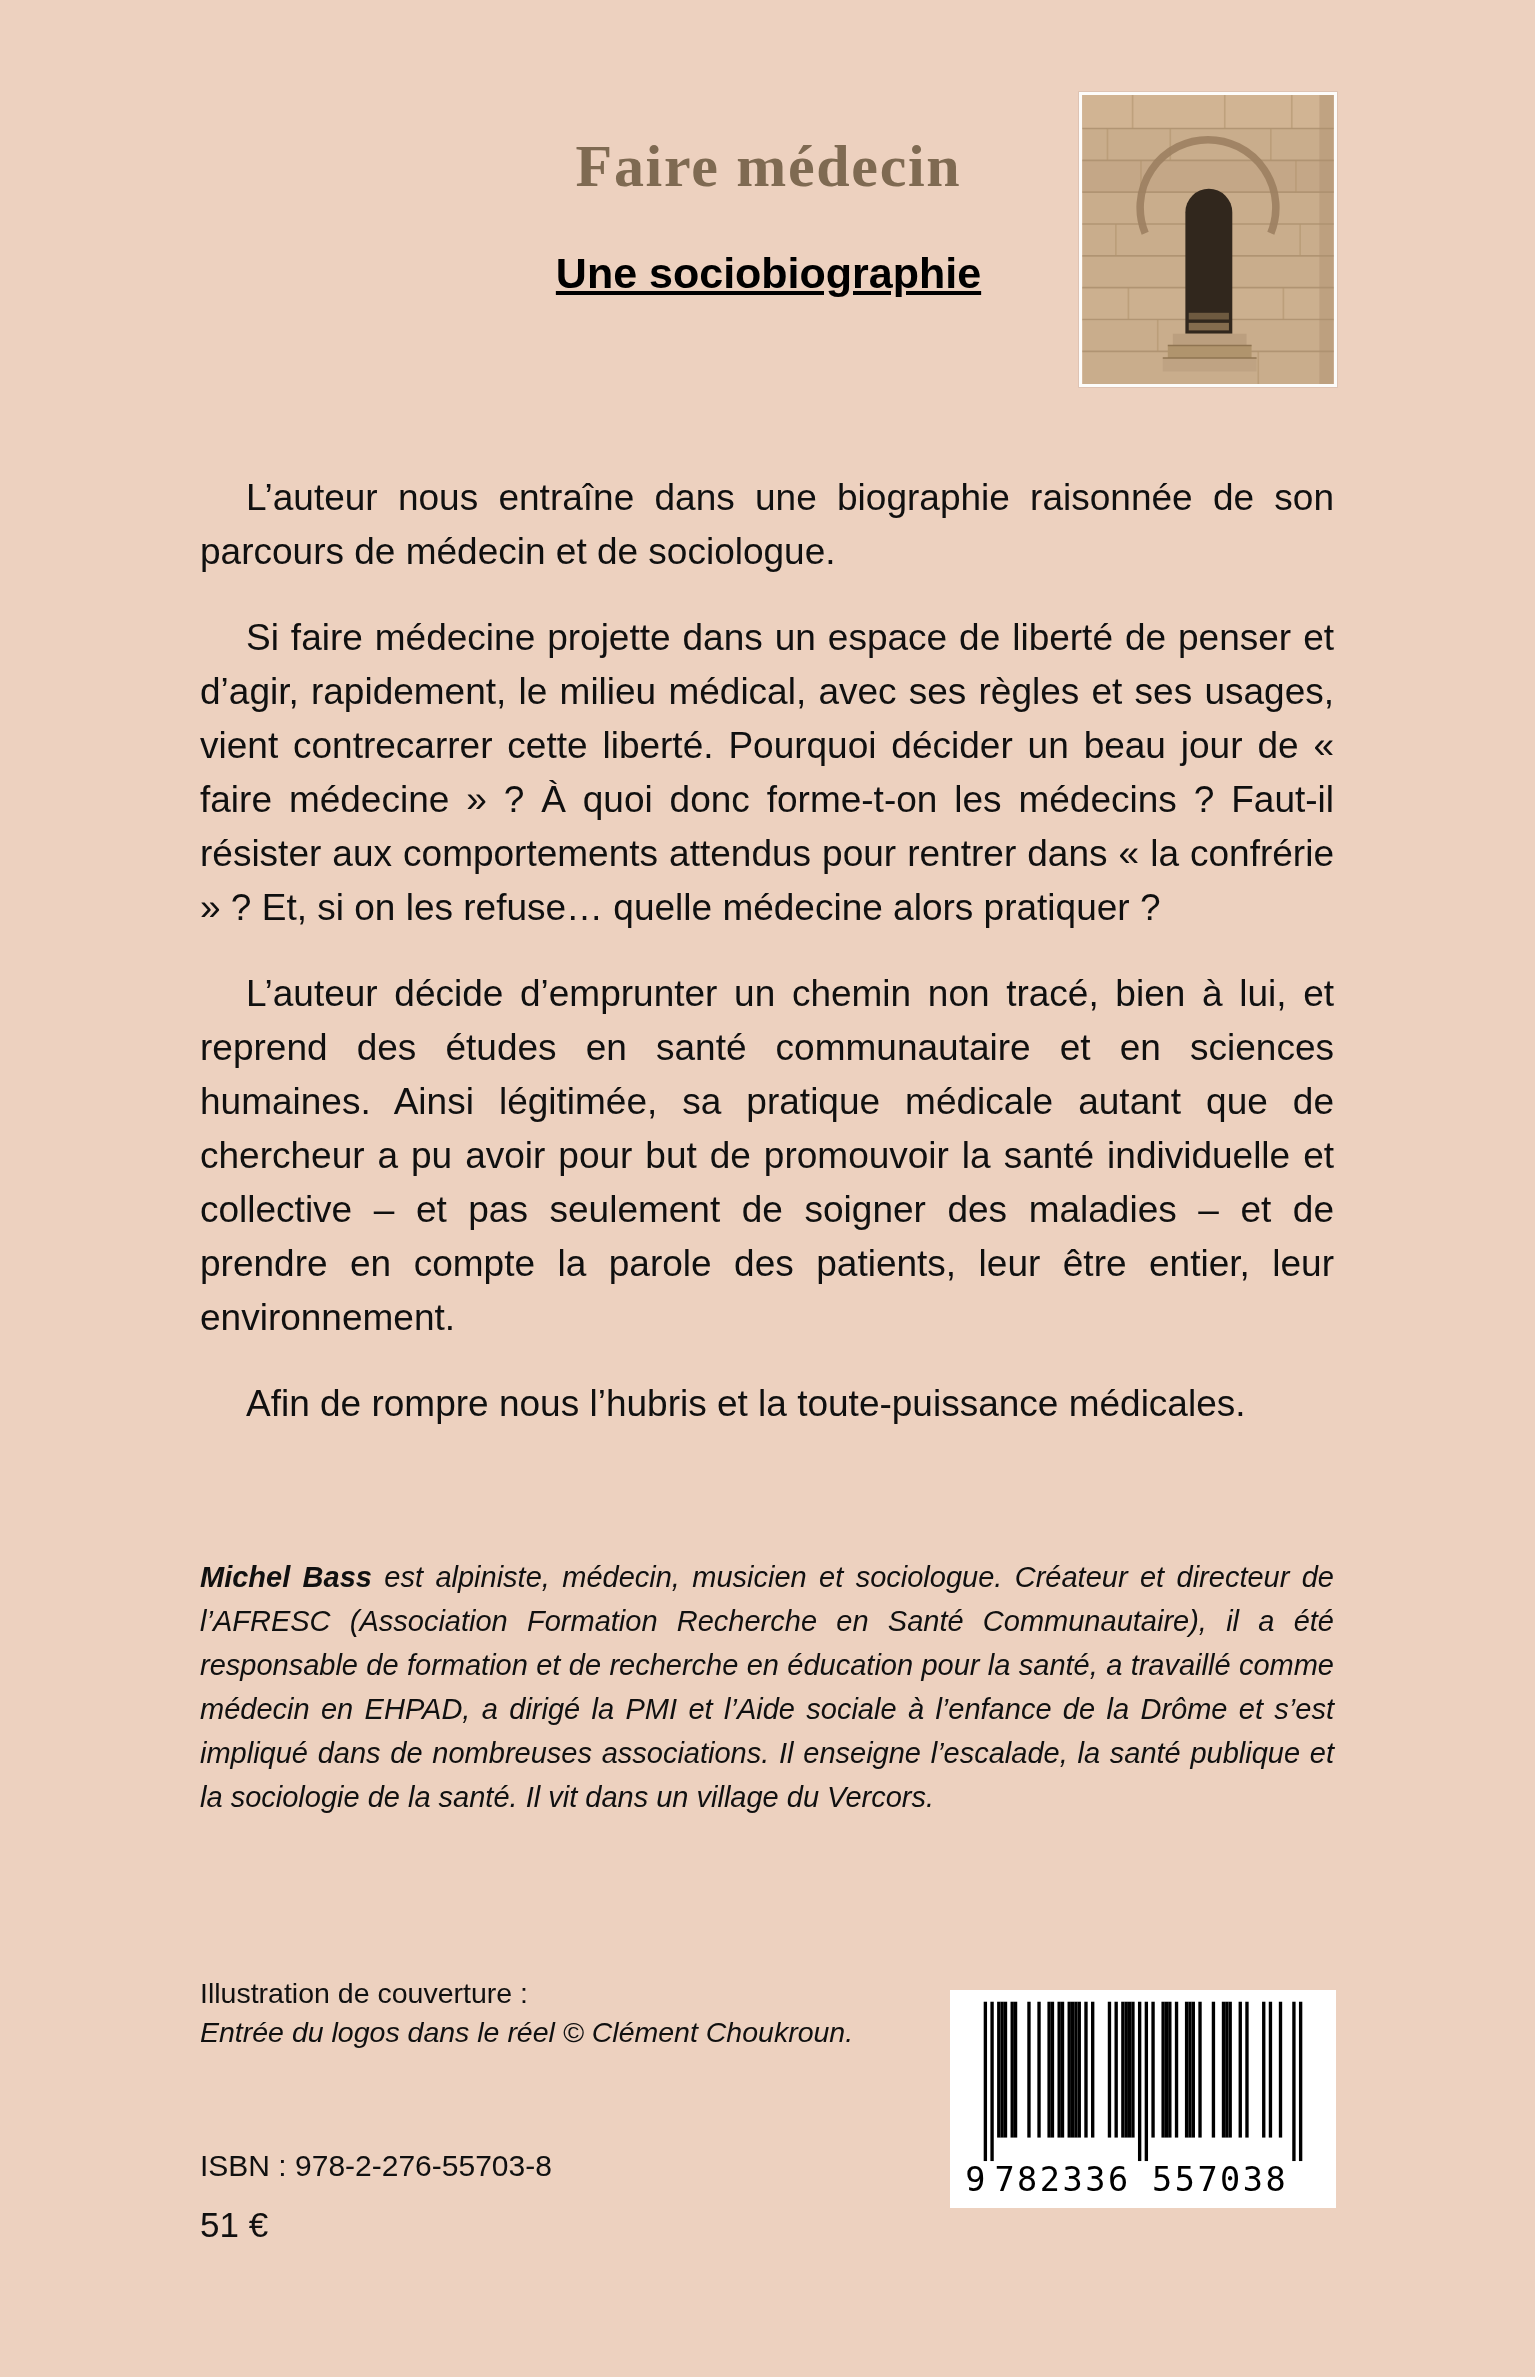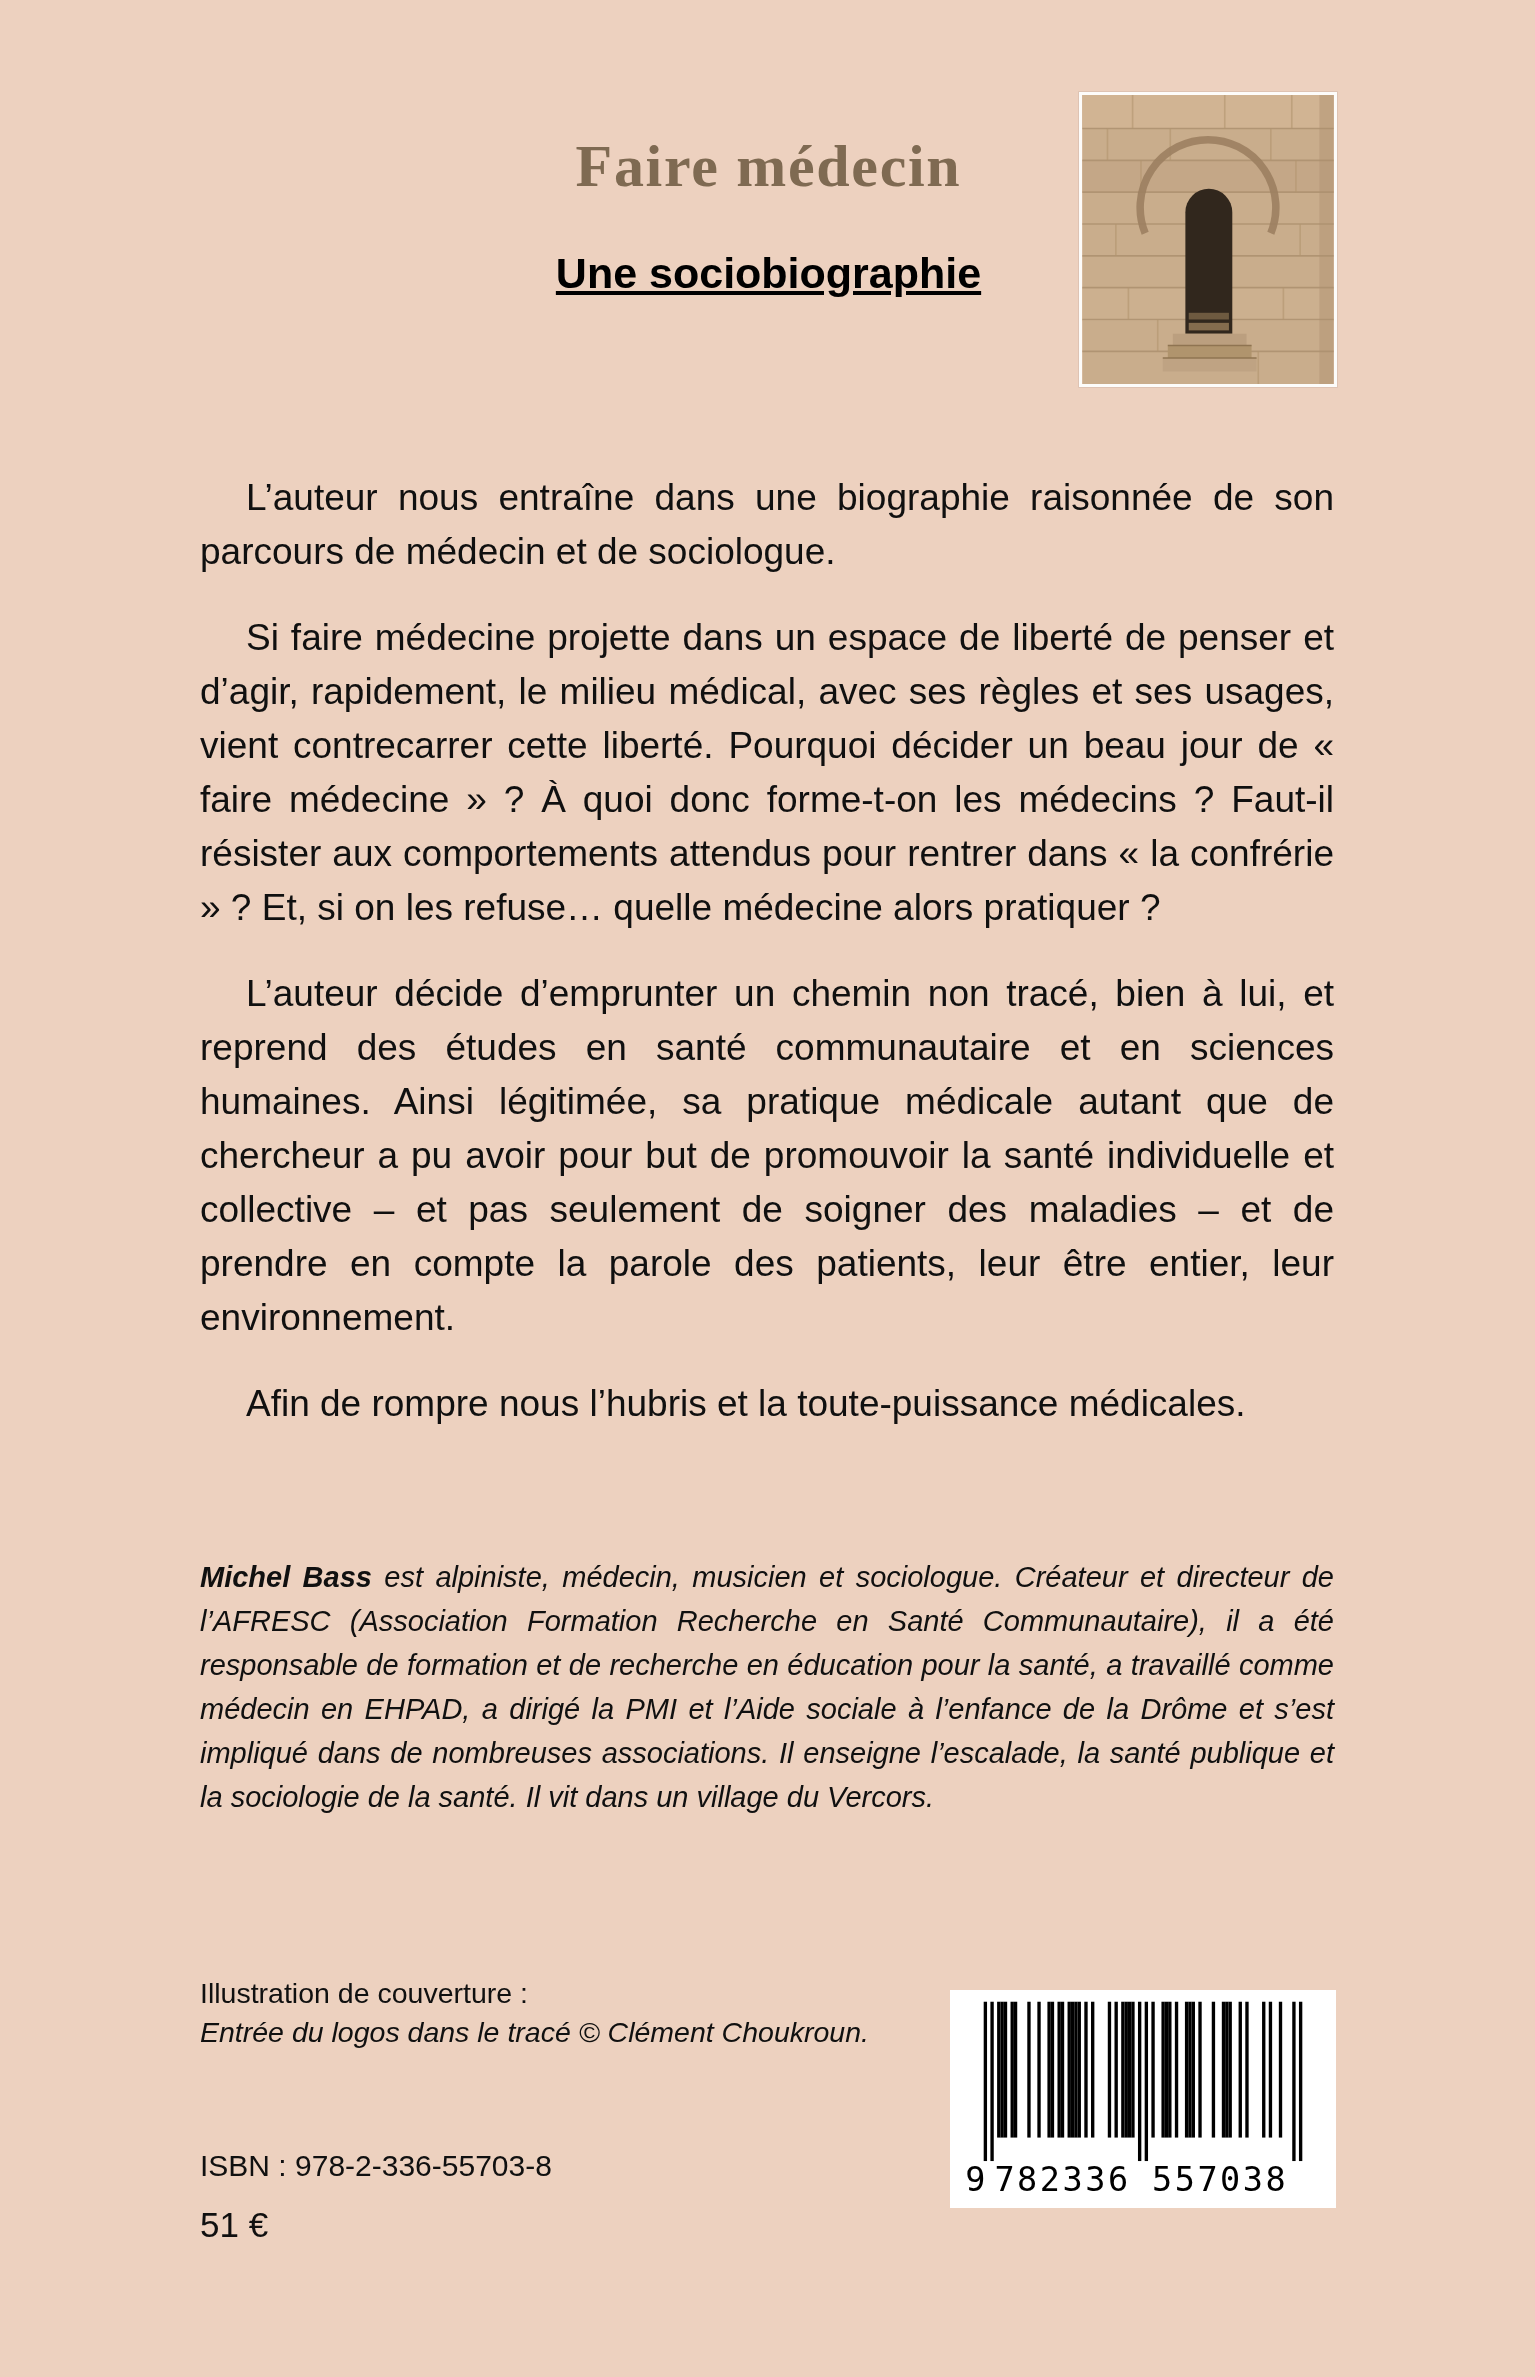--- a/index.html
+++ b/index.html
@@ -175,24 +175,24 @@
     <p>L’auteur nous entraîne dans une biographie raisonnée de son parcours de médecin et de sociologue.</p>
     <p>Si faire médecine projette dans un espace de liberté de penser et d’agir, rapidement, le milieu médical, avec ses règles et ses usages, vient contrecarrer cette liberté. Pourquoi décider un beau jour de « faire médecine » ? À quoi donc forme-t-on les médecins ? Faut-il résister aux comportements attendus pour rentrer dans « la confrérie » ?  Et, si on les refuse… quelle médecine alors pratiquer ?</p>
     <p>L’auteur décide d’emprunter un chemin non tracé, bien à lui, et reprend des études en santé communautaire et en sciences humaines. Ainsi légitimée, sa pratique médicale autant que de chercheur a pu avoir pour but de promouvoir la santé individuelle et collective – et pas seulement de soigner des maladies – et de prendre en compte la parole des patients, leur être entier, leur environnement.</p>
     <p>Afin de rompre nous l’hubris et la toute-puissance médicales.</p>
 
     <div class="bio"><span class="bio-name">Michel Bass</span><span> est alpiniste, médecin, musicien et sociologue. Créateur et directeur de l’AFRESC (Association Formation Recherche en Santé Communautaire), il a été responsable de formation et de recherche en éducation pour la santé, a travaillé comme médecin en EHPAD, a dirigé la PMI et l’Aide sociale à l’enfance de la Drôme et s’est impliqué dans de nombreuses associations. Il enseigne l’escalade, la santé publique et la sociologie de la santé. Il vit dans un village du Vercors.</span></div>
   </main>
 
   <div class="credits">
     <div>Illustration de couverture :</div>
-    <div class="credit-title">Entrée du logos dans le tracé © Clément Choukroun.</div>
+    <div class="credit-title">Entrée du logos dans le réel © Clément Choukroun.</div>
   </div>
 
-  <div class="isbn">ISBN : 978-2-336-55703-8</div>
+  <div class="isbn">ISBN : 978-2-276-55703-8</div>
   <div class="price">51 €</div>
 
   <div class="barcode">
     <svg id="barcode-svg" viewBox="0 0 460 260">
         <rect x="40" y="14" width="4" height="190" fill="#000"></rect>
         <rect x="48" y="14" width="4" height="190" fill="#000"></rect>
         <rect x="56" y="14" width="4" height="162" fill="#000"></rect>
         <rect x="60" y="14" width="4" height="162" fill="#000"></rect>
         <rect x="64" y="14" width="4" height="162" fill="#000"></rect>
         <rect x="72" y="14" width="4" height="162" fill="#000"></rect>

